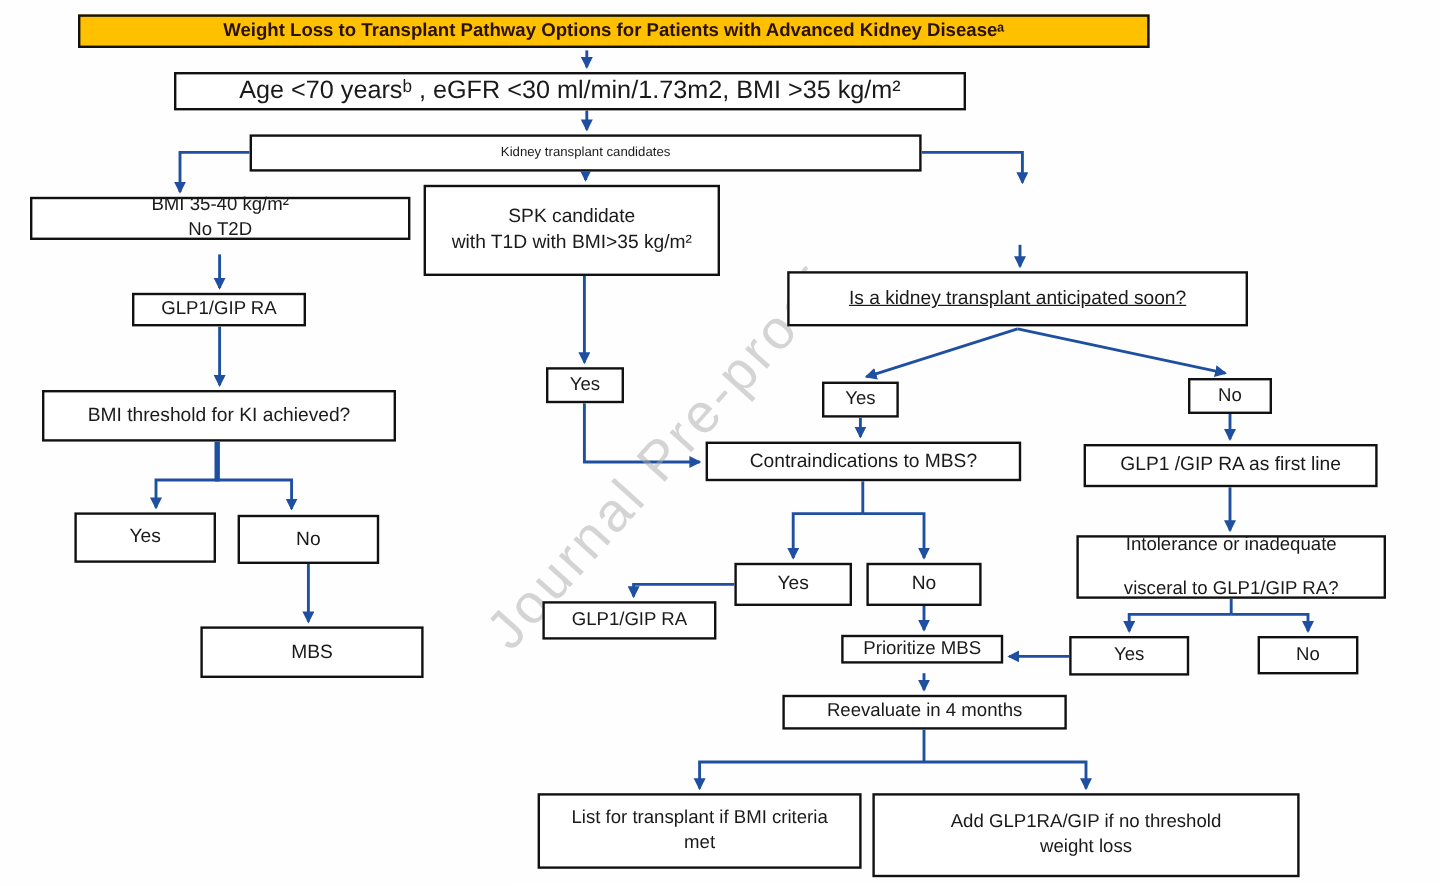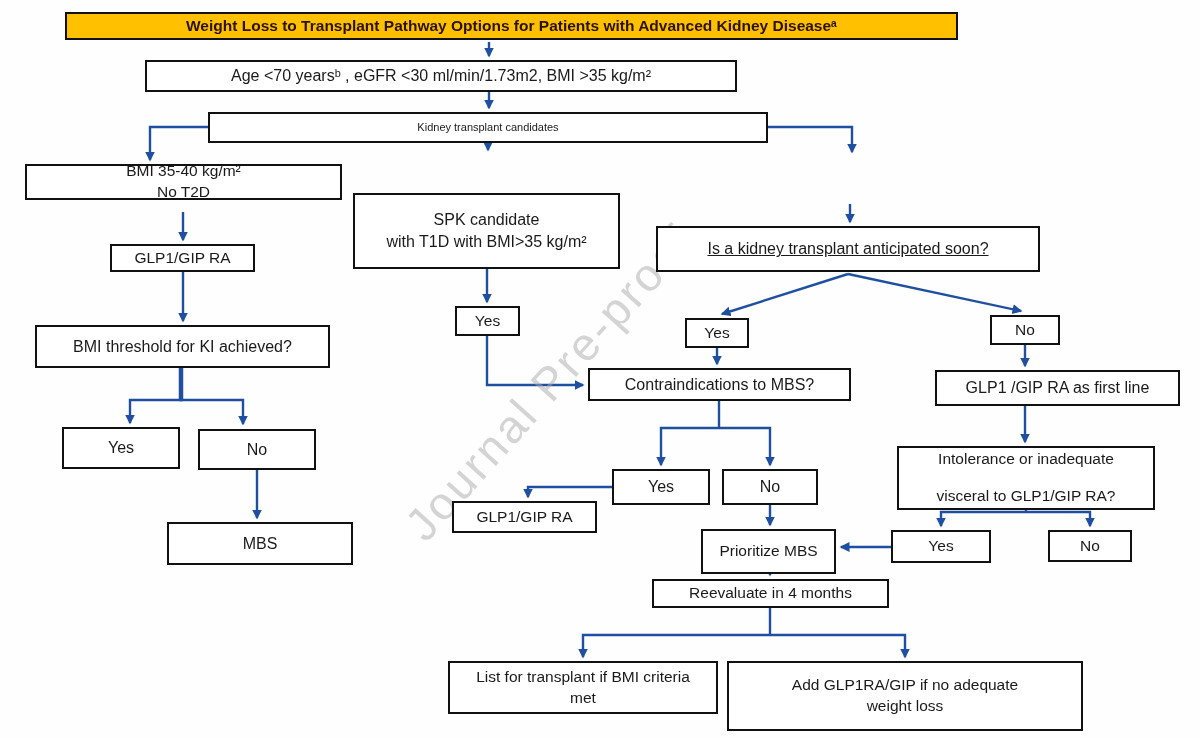--- a/index.html
+++ b/index.html
@@ -17,45 +17,45 @@
   .node{
     position:absolute;background:#ffffff;border:2px solid var(--border-black);
     display:flex;flex-direction:column;align-items:center;justify-content:center;
     text-align:center;font-size:15.5px;line-height:1.35;z-index:3;box-sizing:border-box;
     padding:1px 8px;
   }
   #n-title{
     left:65px;top:12px;width:893px;height:28px;background:var(--title-bg);
     font-weight:bold;font-size:15.5px;color:#2a1200;z-index:4;
   }
-  #n-age{left:145px;top:60px;width:592px;height:32px;font-size:16px;text-align:right;}
+  #n-age{left:145px;top:60px;width:660px;height:32px;font-size:21px;text-align:right;}
   #n-ktc{left:208px;top:112px;width:560px;height:31px;font-size:11px;}
   #n-bmi3540{left:25px;top:164px;width:317px;height:36px;}
-  #n-spk{left:353px;top:154px;width:267px;height:76px;font-size:16px;margin-top:39px;}
+  #n-spk{left:353px;top:154px;width:247px;height:76px;font-size:16px;}
   #n-bmi40{left:637px;top:156px;width:426px;height:48px;}
   #n-glp1-left{left:110px;top:244px;width:145px;height:28px;}
   #n-kt-soon{left:656px;top:226px;width:384px;height:46px;font-size:16px;text-decoration:underline;}
   #n-bmi-threshold{left:35px;top:325px;width:295px;height:43px;font-size:16px;}
   #n-yes-spk{left:455px;top:306px;width:65px;height:30px;}
   #n-yes-kt{left:685px;top:318px;width:64px;height:30px;}
   #n-no-kt{left:990px;top:315px;width:70px;height:30px;}
   #n-contra{left:588px;top:368px;width:263px;height:33px;font-size:16px;}
-  #n-glp1-first{left:903px;top:370px;width:245px;height:36px;font-size:16px;margin-left:32px;}
+  #n-glp1-first{left:903px;top:370px;width:245px;height:36px;font-size:16px;}
   #n-yes-left{left:62px;top:427px;width:118px;height:42px;font-size:16px;}
   #n-no-left{left:198px;top:429px;width:118px;height:41px;font-size:16px;}
-  #n-intol{left:897px;top:446px;width:258px;height:64px;font-size:15.5px;gap:16px;}
+  #n-intol{left:897px;top:446px;width:258px;height:53px;font-size:15.5px;gap:16px;}
   #n-yes-contra{left:612px;top:469px;width:98px;height:36px;font-size:16px;}
   #n-no-contra{left:722px;top:469px;width:96px;height:36px;font-size:16px;}
   #n-glp1-mid{left:452px;top:501px;width:145px;height:32px;}
-  #n-prioritize{left:701px;top:529px;width:135px;height:45px;}
+  #n-prioritize{left:701px;top:529px;width:135px;height:24px;}
   #n-yes-intol{left:891px;top:530px;width:100px;height:33px;}
   #n-no-intol{left:1048px;top:530px;width:84px;height:32px;}
   #n-mbs{left:167px;top:522px;width:186px;height:43px;font-size:16px;}
   #n-reeval{left:652px;top:579px;width:237px;height:29px;}
-  #n-list{left:448px;top:661px;width:270px;height:53px;}
+  #n-list{left:448px;top:661px;width:270px;height:63px;}
   #n-add{left:727px;top:661px;width:356px;height:70px;}
   #connectors{position:absolute;left:0;top:0;width:1200px;height:738px;z-index:1;}
   #connectors polyline,#connectors line{
     fill:none;stroke:var(--arrow-blue);stroke-width:2.4px;
   }
   #connectors .thick{stroke-width:4.5px;}
   #watermark{
     position:absolute;left:170px;top:355px;width:760px;z-index:2;
     font-size:46px;letter-spacing:3px;color:var(--watermark-gray);opacity:0.5;
     transform:rotate(-48deg);transform-origin:center center;text-align:center;
@@ -232,17 +232,17 @@
   <div class="node" id="n-reeval">
     <span>Reevaluate in 4 months</span>
   </div>
 
   <div class="node" id="n-list">
     <span>List for transplant if BMI criteria</span>
     <span>met</span>
   </div>
 
   <div class="node" id="n-add">
-    <span>Add GLP1RA/GIP if no adequate</span>
+    <span>Add GLP1RA/GIP if no threshold</span>
     <span>weight loss</span>
   </div>
 
 </div>
 
 </body></html>

